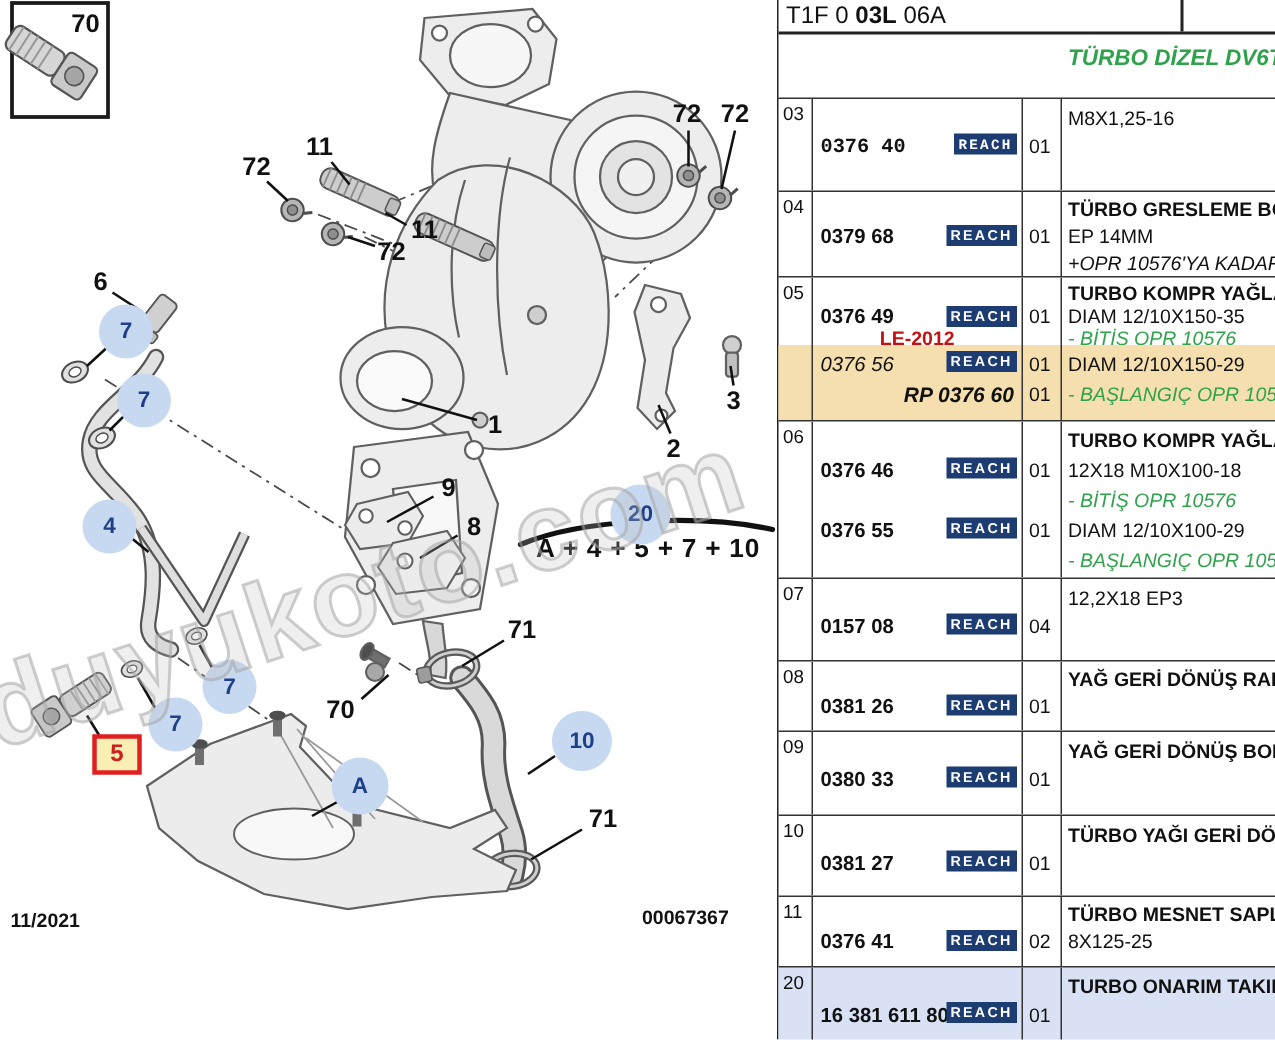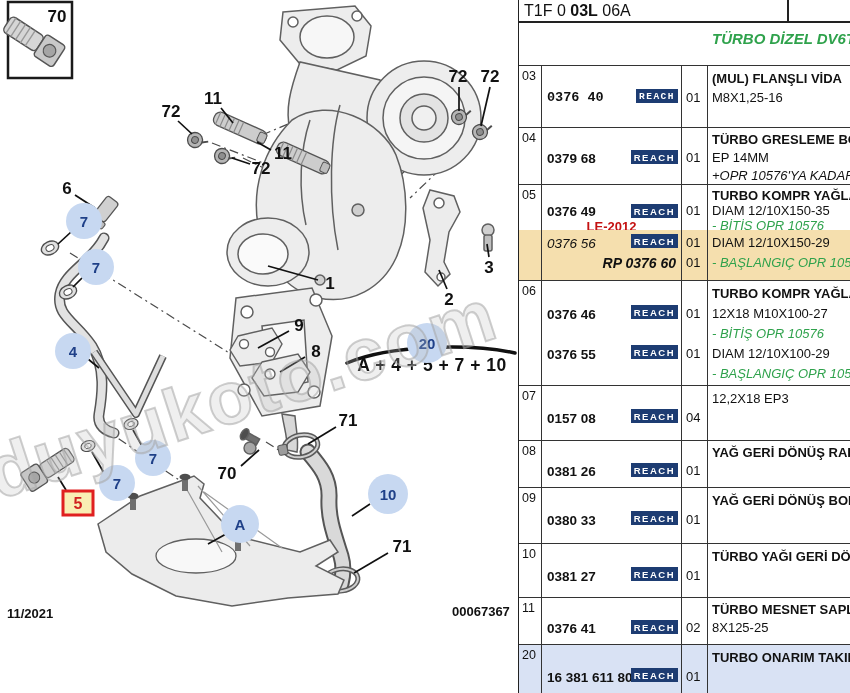--- a/index.html
+++ b/index.html
@@ -4,21 +4,21 @@
 <style>
   html,body{margin:0;padding:0;}
   body{width:850px;height:693px;background:#fff;font-family:"Liberation Sans",sans-serif;position:relative;overflow:hidden;color:#111;}
   
   .diagram{position:absolute;left:0;top:0;width:518px;height:693px;overflow:hidden;background:#fff;}
   .wm{position:absolute;left:-10px;top:433px;width:640px;transform:rotate(-18deg);transform-origin:0 50%;
       font-size:74px;font-weight:bold;letter-spacing:2px;color:rgba(190,190,190,.25);
       -webkit-text-stroke:2px rgba(165,165,165,.55);pointer-events:none;white-space:nowrap;}
   .footnote{position:absolute;font-weight:bold;font-size:13px;color:#111;}
   .fn-date{left:7px;top:606px;}
-  .fn-num{left:452px;top:604px;}
+  .fn-num{left:428px;top:604px;}
   
   .panel{position:absolute;left:518px;top:0;width:332px;height:693px;box-sizing:border-box;border-left:1.5px solid #222;background:#fff;}
   .titlebar{height:23px;box-sizing:border-box;border-bottom:2px solid #222;font-size:16px;padding:2px 0 0 5px;position:relative;white-space:nowrap;}
   .titlebar b{font-weight:bold;}
   .vtick{position:absolute;left:268px;top:0;width:2px;height:21px;background:#222;}
   .greenbar{height:30px;box-sizing:border-box;color:#2fa24c;font-style:italic;font-weight:bold;font-size:15px;
             padding:7px 2px 0 193px;white-space:nowrap;overflow:hidden;}
   .row{display:flex;box-sizing:border-box;border-top:1.5px solid #333;overflow:hidden;}
   .row.nb{border-top:none;}
   .row.tan{background:#f5dfae;}
@@ -308,21 +308,20 @@
         <div class="c-num">03</div>
         <div class="c-part">
           <div class="ln" style="height: 19px; line-height: 19px;"></div>
           <div class="ln" style="height: 19px; line-height: 19px; font-family: Liberation Mono, monospace;"><span class="pt">0376 40</span><span class="reach">REACH</span></div>
         </div>
         <div class="c-qty">
           <div class="ln" style="height: 19px; line-height: 19px;"></div>
           <div class="ln" style="height: 19px; line-height: 19px;">01</div>
         </div>
         <div class="c-desc">
-          <div class="ln d-b" style="height: 19px; line-height: 19px;">(MUL) FLANŞLI VİDA</div>
           <div class="ln" style="height: 19px; line-height: 19px;">M8X1,25-16</div>
         </div>
       </div>
       <div class="row" style="height: 57px;">
         <div class="c-num">04</div>
         <div class="c-part">
           <div class="ln" style="height: 18px; line-height: 18px;"></div>
           <div class="ln" style="height: 18px; line-height: 18px;"><span class="pt">0379 68</span><span class="reach">REACH</span></div>
           <div class="ln" style="height: 18px; line-height: 18px;"></div>
         </div>
@@ -381,21 +380,21 @@
         </div>
         <div class="c-qty">
           <div class="ln" style="height: 20px; line-height: 20px;"></div>
           <div class="ln" style="height: 20px; line-height: 20px;">01</div>
           <div class="ln" style="height: 20px; line-height: 20px;"></div>
           <div class="ln" style="height: 20px; line-height: 20px;">01</div>
           <div class="ln" style="height: 20px; line-height: 20px;"></div>
         </div>
         <div class="c-desc">
           <div class="ln d-b" style="height: 20px; line-height: 20px;">TURBO KOMPR YAĞLAMA</div>
-          <div class="ln" style="height: 20px; line-height: 20px;">12X18 M10X100-27</div>
+          <div class="ln" style="height: 20px; line-height: 20px;">12X18 M10X100-18</div>
           <div class="ln d-g" style="height: 20px; line-height: 20px;">- BİTİŞ OPR 10576</div>
           <div class="ln" style="height: 20px; line-height: 20px;">DIAM 12/10X100-29</div>
           <div class="ln d-g" style="height: 20px; line-height: 20px;">- BAŞLANGIÇ OPR 10577</div>
         </div>
       </div>
       <div class="row" style="height: 55px;">
         <div class="c-num">07</div>
         <div class="c-part">
           <div class="ln" style="height: 19px; line-height: 19px;"></div>
           <div class="ln" style="height: 19px; line-height: 19px;"><span class="pt">0157 08</span><span class="reach">REACH</span></div>

